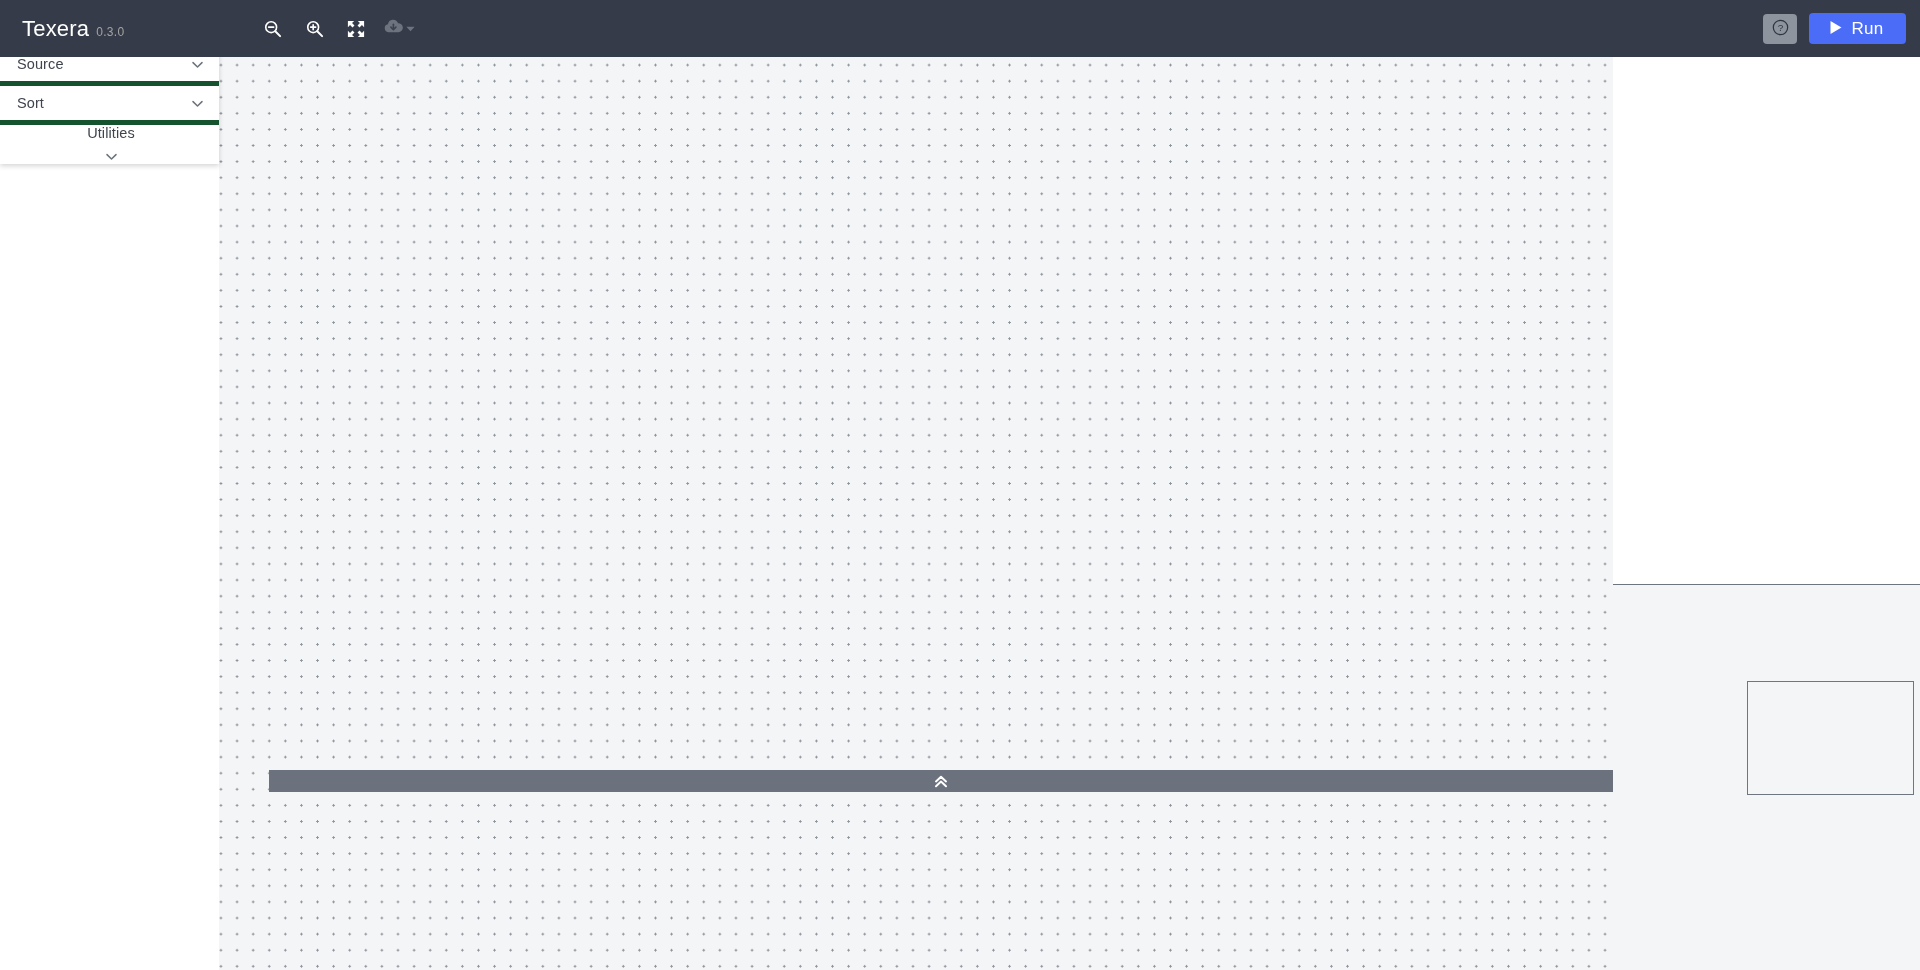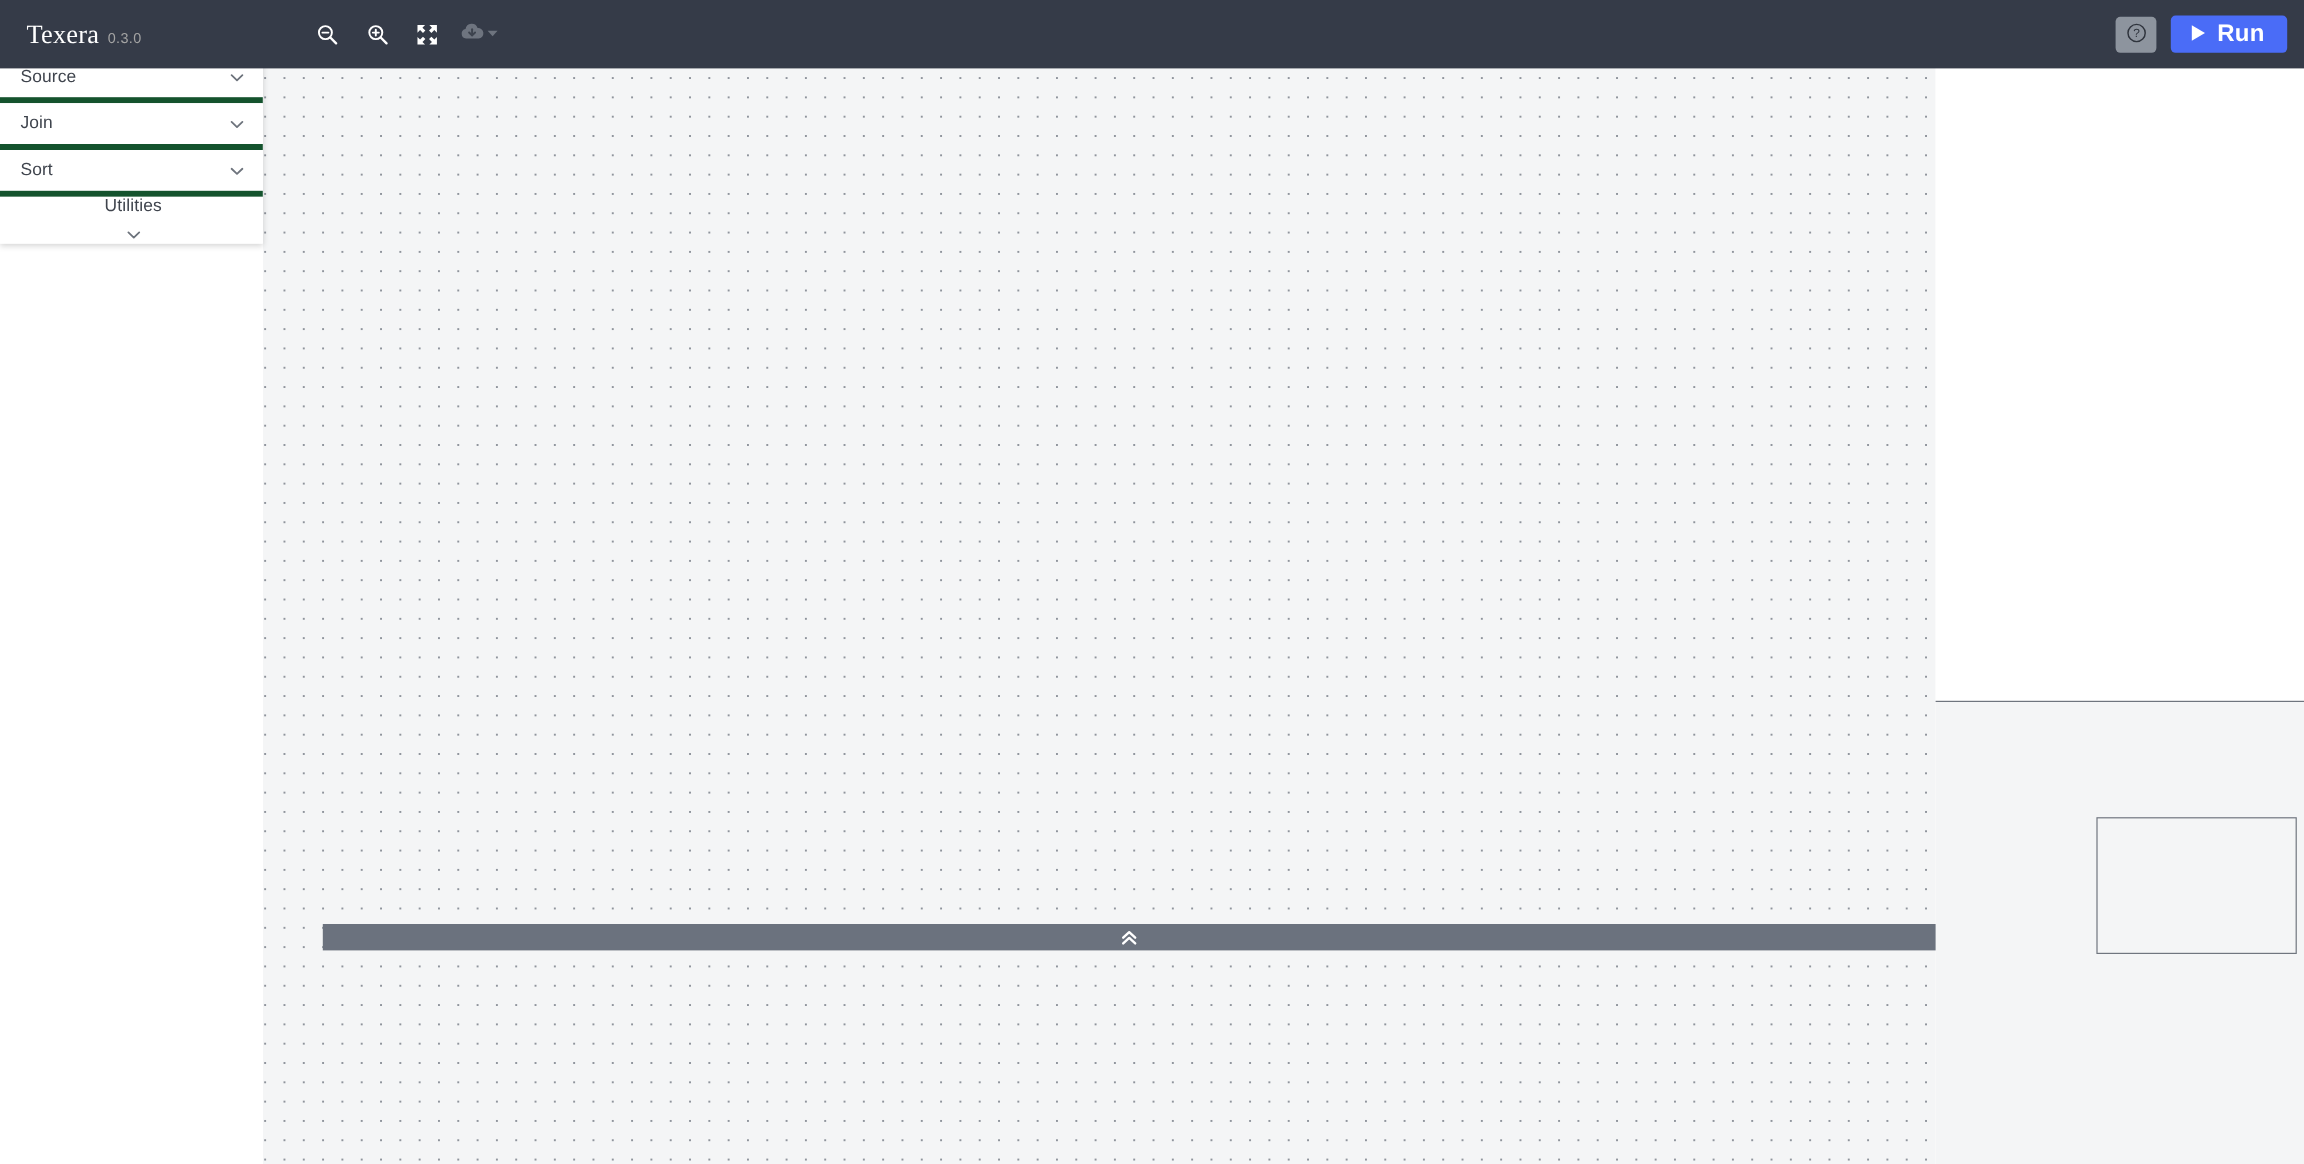--- a/index.html
+++ b/index.html
@@ -18,21 +18,21 @@
     position:absolute; left:0; top:0; width:1920px; height:57px;
     background:#353b48;
     display:flex; align-items:center;
     z-index:40;
   }
   #brand {
     display:flex; align-items:baseline;
     margin-left:22px; width:230px;
   }
   #brand .name {
-    color:#ffffff; font-size:22px; letter-spacing:.2px; font-weight:400;font-family:Liberation Serif, serif;
+    color:#ffffff; font-size:22px; letter-spacing:.2px; font-weight:400;
   }
   #brand .ver {
     color:#a3a3a3; font-size:12px; margin-left:7px; letter-spacing:.3px;
   }
   #toolbar { display:flex; align-items:center; gap:12px; margin-left:5px; }
   .tb-btn {
     width:30px; height:30px; display:flex; align-items:center; justify-content:center;
     cursor:pointer; background:transparent; border:none;
   }
   .tb-btn svg { display:block; }
@@ -43,21 +43,21 @@
   }
   #help-btn {
     width:34px; height:30px; border-radius:4px; background:#8d949e;
     display:flex; align-items:center; justify-content:center; cursor:pointer; border:none;
   }
   #run-btn {
     height:31px; min-width:97px; border-radius:4px; background:#4a6cf7;
     display:flex; align-items:center; justify-content:center; gap:9px;
     padding:0 16px 0 13px; cursor:pointer; border:none;
   }
-  #run-btn .label { color:#ffffff; font-size:20px; font-weight:700; letter-spacing:.2px; }
+  #run-btn .label { color:#ffffff; font-size:17px; font-weight:400; letter-spacing:.2px; }
 
   
   #sidebar {
     position:absolute; left:0; top:47px; width:219px; height:923px;
     background:#ffffff; z-index:30;
   }
   #accordion {
     background:#ffffff;
     box-shadow:0 2px 5px rgba(0,0,0,.17);
     position:relative; z-index:2;
@@ -203,28 +203,20 @@
       <div class="acc-item">
         <span class="acc-label">Source</span>
         <span>
           <svg class="chev" viewBox="0 0 16 16">
               <path d="M3.2 6 L8 10.6 L12.8 6" fill="none" stroke="#6d737c" stroke-width="1.6" stroke-linecap="round" stroke-linejoin="round"></path>
             </svg>
         </span>
       </div>
 
 
-      <div class="acc-item">
-        <span class="acc-label">Join</span>
-        <span>
-          <svg class="chev" viewBox="0 0 16 16">
-              <path d="M3.2 6 L8 10.6 L12.8 6" fill="none" stroke="#6d737c" stroke-width="1.6" stroke-linecap="round" stroke-linejoin="round"></path>
-            </svg>
-        </span>
-      </div>
 
       <div class="acc-item">
         <span class="acc-label">Sort</span>
         <span>
           <svg class="chev" viewBox="0 0 16 16">
               <path d="M3.2 6 L8 10.6 L12.8 6" fill="none" stroke="#6d737c" stroke-width="1.6" stroke-linecap="round" stroke-linejoin="round"></path>
             </svg>
         </span>
       </div>
 

